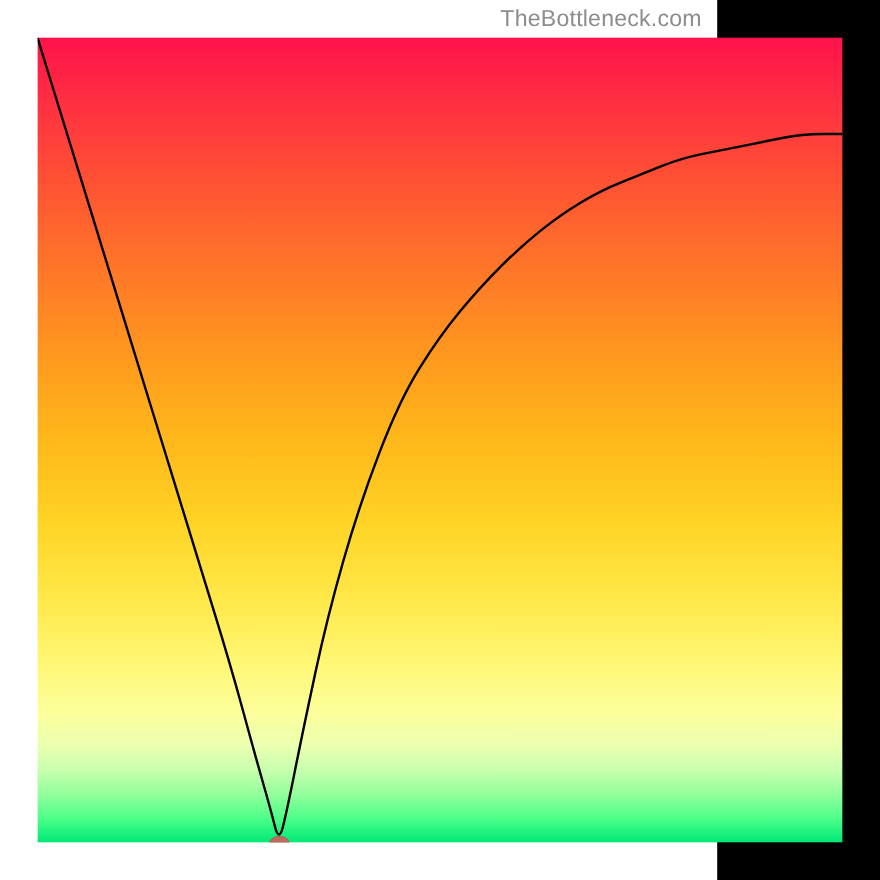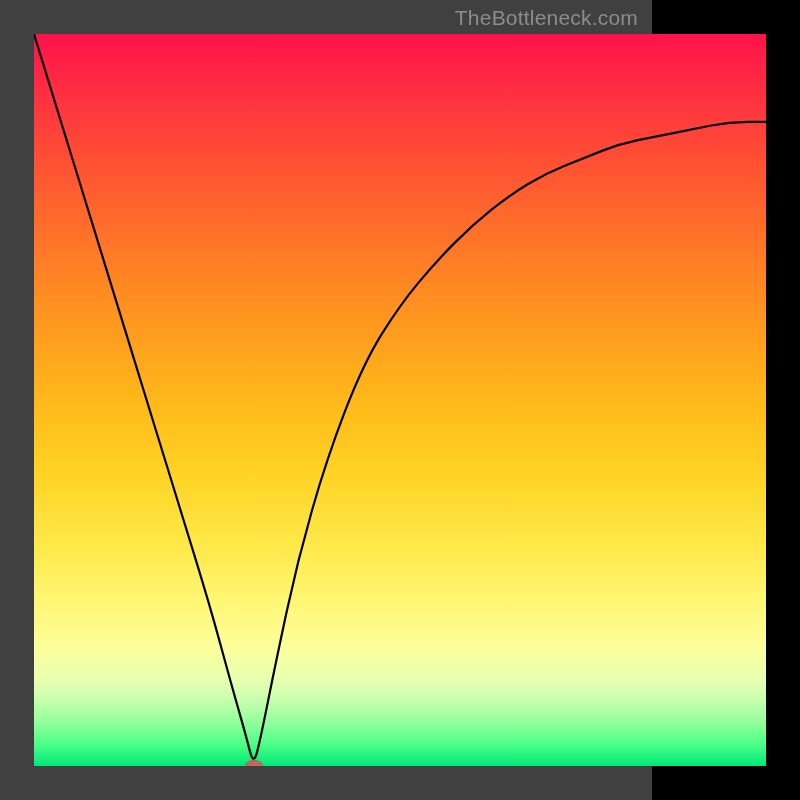--- a/index.html
+++ b/index.html
@@ -8,21 +8,21 @@
     width: 800px;
     height: 800px;
     overflow: hidden;
     background: #000;
     font-family: Arial, Helvetica, sans-serif;
   }
   .frame {
     position: relative;
     width: 652px;
     height: 800px;
-    background: #404040;
+    background: #ffffff;
   }
   .plot {
     position: absolute;
     left: 34px;
     top: 34px;
     width: 732px;
     height: 732px;
     overflow: hidden;
   }
   .gradient {

